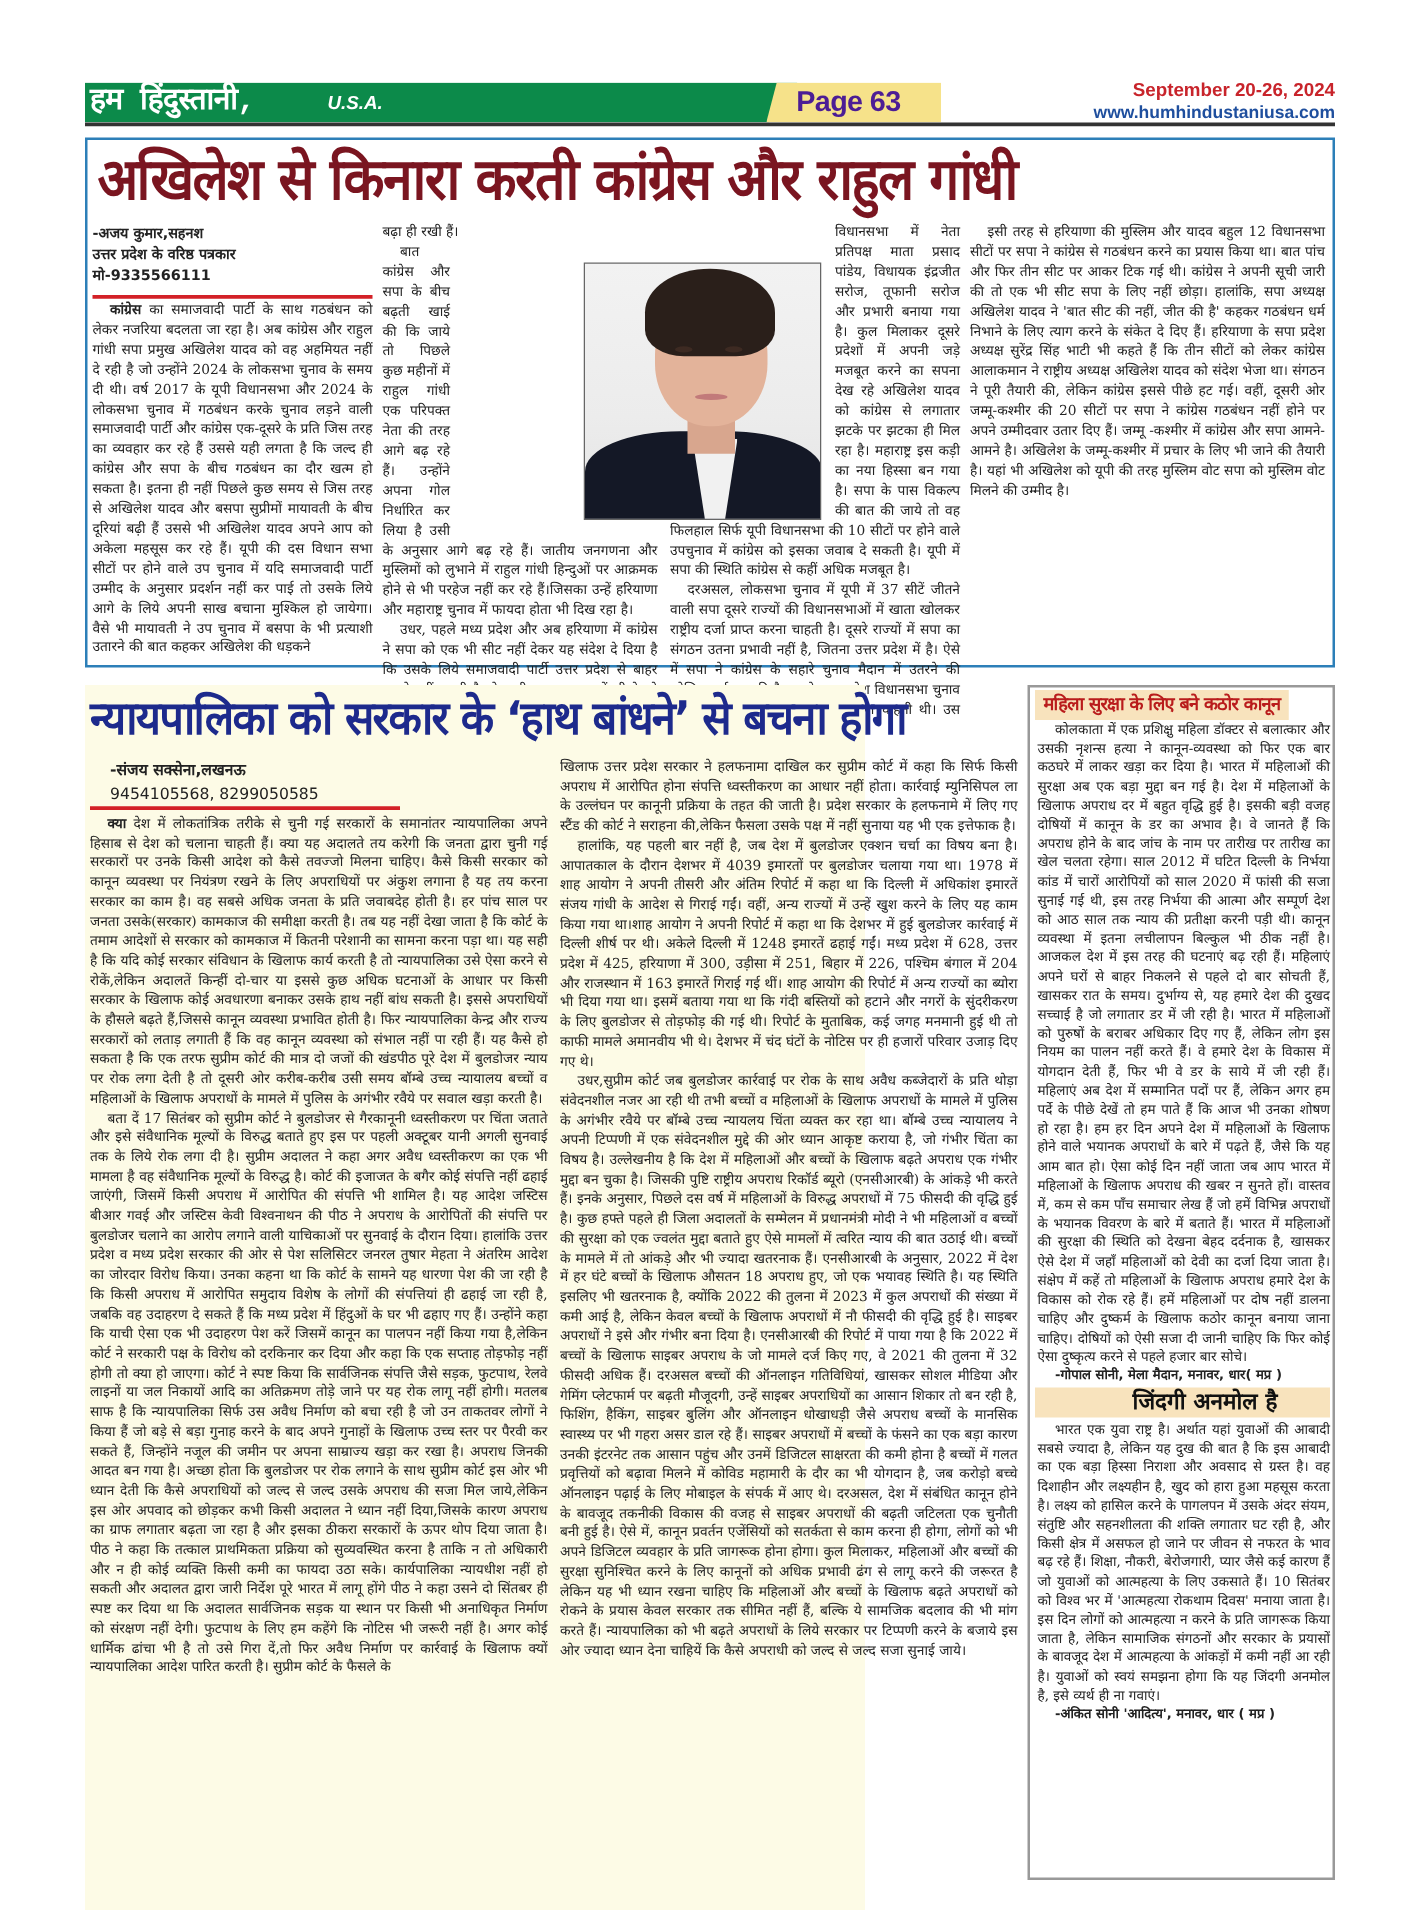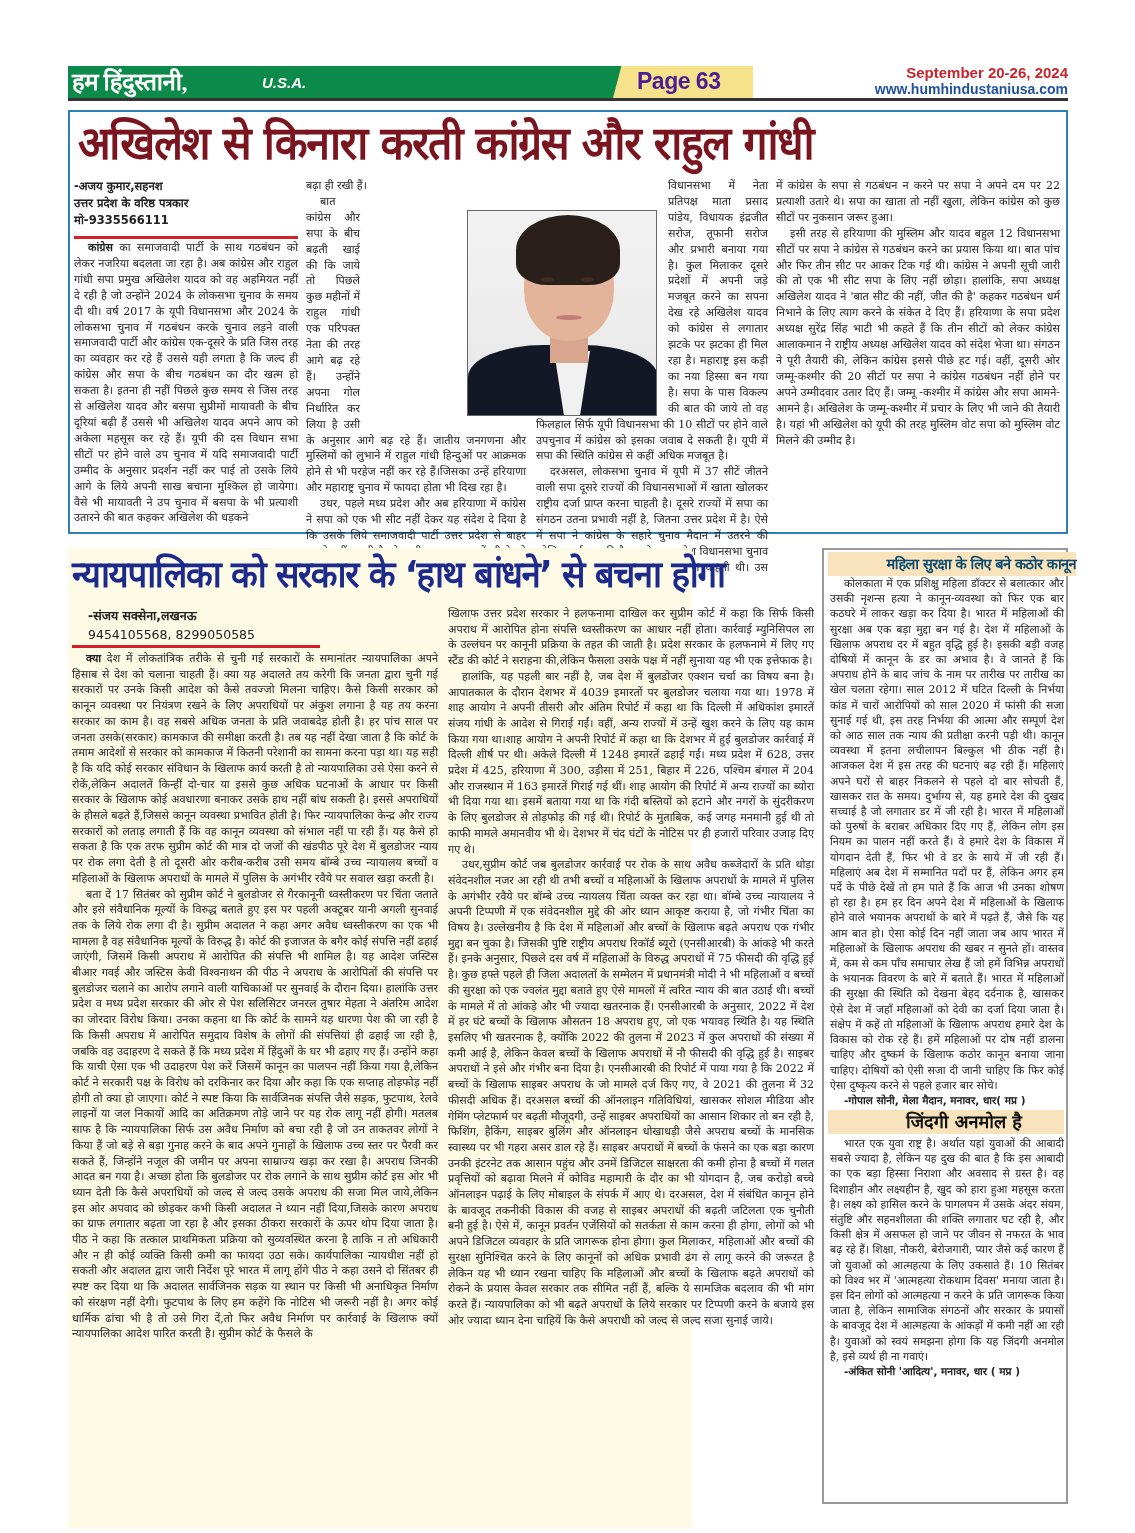--- a/index.html
+++ b/index.html
@@ -3,21 +3,21 @@
 <meta charset="utf-8">
 <style>
   * { box-sizing: border-box; margin: 0; padding: 0; }
   html, body { width: 1135px; height: 1533px; background: #ffffff; overflow: hidden; }
   body { font-family: "DejaVu Serif", serif; color: #1a1a1a; position: relative; }
 
   
   .masthead { position: absolute; left: 68px; top: 66px; width: 1000px; height: 34px; }
   .mast-green { position: absolute; left: 0; top: 0; width: 570px; height: 32px; background: #0c8a4a;
     clip-path: polygon(0 0, 100% 0, 96% 100%, 0 100%); }
-  .mast-title { position: absolute; left: 4px; top: 2px; color: #fff; font-family: Liberation Serif, serif;
+  .mast-title { position: absolute; left: 4px; top: 2px; color: #fff; font-family: Liberation Mono, monospace;
     font-weight: bold; font-size: 24px; line-height: 28px; letter-spacing: -0.5px; }
   .mast-usa { position: absolute; left: 194px; top: 8px; color: #fff; font-family: Liberation Sans, sans-serif;
     font-weight: bold; font-style: italic; font-size: 15px; }
   .mast-page { position: absolute; left: 545px; top: 0; width: 140px; height: 32px; background: #f6e28a;
     clip-path: polygon(6% 0, 100% 0, 100% 100%, 0 100%); }
   .mast-page-label { position: absolute; left: 24px; top: 2px; font-family: "Liberation Sans", sans-serif;
     font-weight: bold; font-size: 23px; color: #4c1d95; letter-spacing: -0.5px; }
   .mast-rule { position: absolute; left: 0; top: 32px; width: 1000px; height: 3px; background: #333; }
   .mast-date { position: absolute; right: 0; top: -2px; font-family: "Liberation Sans", sans-serif;
     font-weight: bold; font-size: 15px; color: #c8242b; text-align: right; }
@@ -64,23 +64,23 @@
     font-weight: bold; font-size: 37px; line-height: 54px; color: #1d2a8c; letter-spacing: -1.5px;
     white-space: nowrap; transform: scaleX(0.94); transform-origin: left; }
   .art2-byline { position: absolute; left: 20px; top: 58px; width: 250px; }
   .art2-rule { position: absolute; left: 4px; top: 97px; width: 248px; }
   .a2c1 { left: 4px; top: 103px; width: 366px; font-size: 11px; line-height: 15.7px; }
   .a2c2 { left: 380px; top: 58px; width: 366px; font-size: 11px; line-height: 15.7px; }
 
   
   .side { position: absolute; left: 822px; top: 548px; width: 246px; height: 956px; border: 2px solid #999;
     background: #fff; }
-  .side-head1 { position: absolute; left: 4px; top: 2px; width: 248px; height: 24px; background: #f8e3bd;
-    font-family: "DejaVu Sans", sans-serif; font-weight: bold; font-size: 14.5px; line-height: 24px; color: #0c4a6e;
-    text-align: right; white-space: nowrap; letter-spacing: -0.6px; }
+  .side-head1 { position: absolute; left: 4px; top: 2px; width: 203px; height: 24px; background: #f8e3bd;
+    font-family: "DejaVu Sans", sans-serif; font-weight: bold; font-size: 14.5px; line-height: 24px; color: #b91c1c;
+    text-align: center; white-space: nowrap; letter-spacing: -0.6px; }
   .s1 { left: 6px; top: 26px; width: 234px; font-size: 10.8px; line-height: 15.2px; }
   .sig { font-family: "DejaVu Sans", sans-serif; font-weight: bold; font-size: 10.5px; text-align: left; }
   .side-head2 { position: absolute; left: 4px; top: 315px; width: 236px; height: 24px; background: #f8e3bd;
     font-family: "DejaVu Sans", sans-serif; font-weight: bold; font-size: 18px; line-height: 24px; color: #111;
     text-align: center; padding-left: 36px; }
   .s2 { left: 6px; top: 342px; width: 234px; font-size: 10.8px; line-height: 15.2px; }
 </style>
 </head>
 <body>
 
@@ -121,21 +121,20 @@
 
   <div class="col a1c3">
     <p class="noindent">
       <span style="float:left;width:126px;height:206px;margin-top:32px;margin-right:6px;"></span>
       <span>विधानसभा में नेता प्रतिपक्ष माता प्रसाद पांडेय, विधायक इंद्रजीत सरोज, तूफानी सरोज और प्रभारी बनाया गया है। कुल मिलाकर दूसरे प्रदेशों में अपनी जड़े मजबूत करने का सपना देख रहे अखिलेश यादव को कांग्रेस से लगातार झटके पर झटका ही मिल रहा है। महाराष्ट्र इस कड़ी का नया हिस्सा बन गया है। सपा के पास विकल्प की बात की जाये तो वह फिलहाल सिर्फ यूपी विधानसभा की 10 सीटों पर होने वाले उपचुनाव में कांग्रेस को इसका जवाब दे सकती है। यूपी में सपा की स्थिति कांग्रेस से कहीं अधिक मजबूत है।</span>
     </p>
     <p>दरअसल, लोकसभा चुनाव में यूपी में 37 सीटें जीतने वाली सपा दूसरे राज्यों की विधानसभाओं में खाता खोलकर राष्ट्रीय दर्जा प्राप्त करना चाहती है। दूसरे राज्यों में सपा का संगठन उतना प्रभावी नहीं है, जितना उत्तर प्रदेश में है। ऐसे में सपा ने कांग्रेस के सहारे चुनाव मैदान में उतरने की कोशिश कई बार की है। पहले मध्य प्रदेश विधानसभा चुनाव में सपा, कांग्रेस के साथ गठबंधन करना चाहती थी। उस चुनाव</p>
   </div>
 
   <div class="col a1c4">
-    <p class="noindent">में कांग्रेस के सपा से गठबंधन न करने पर सपा ने अपने दम पर 22 प्रत्याशी उतारे थे। सपा का खाता तो नहीं खुला, लेकिन कांग्रेस को कुछ सीटों पर नुकसान जरूर हुआ।</p>
     <p>इसी तरह से हरियाणा की मुस्लिम और यादव बहुल 12 विधानसभा सीटों पर सपा ने कांग्रेस से गठबंधन करने का प्रयास किया था। बात पांच और फिर तीन सीट पर आकर टिक गई थी। कांग्रेस ने अपनी सूची जारी की तो एक भी सीट सपा के लिए नहीं छोड़ा। हालांकि, सपा अध्यक्ष अखिलेश यादव ने 'बात सीट की नहीं, जीत की है' कहकर गठबंधन धर्म निभाने के लिए त्याग करने के संकेत दे दिए हैं। हरियाणा के सपा प्रदेश अध्यक्ष सुरेंद्र सिंह भाटी भी कहते हैं कि तीन सीटों को लेकर कांग्रेस आलाकमान ने राष्ट्रीय अध्यक्ष अखिलेश यादव को संदेश भेजा था। संगठन ने पूरी तैयारी की, लेकिन कांग्रेस इससे पीछे हट गई। वहीं, दूसरी ओर जम्मू-कश्मीर की 20 सीटों पर सपा ने कांग्रेस गठबंधन नहीं होने पर अपने उम्मीदवार उतार दिए हैं। जम्मू -कश्मीर में कांग्रेस और सपा आमने-आमने है। अखिलेश के जम्मू-कश्मीर में प्रचार के लिए भी जाने की तैयारी है। यहां भी अखिलेश को यूपी की तरह मुस्लिम वोट सपा को मुस्लिम वोट मिलने की उम्मीद है।</p>
   </div>
 
   <figure class="photo" title="अखिलेश यादव">
     <div class="coat"></div>
     <div class="collar"></div>
     <div class="neck"></div>
     <div class="face"></div>
     <div class="hair"></div>
     <div class="eye" style="left:72px"></div>

